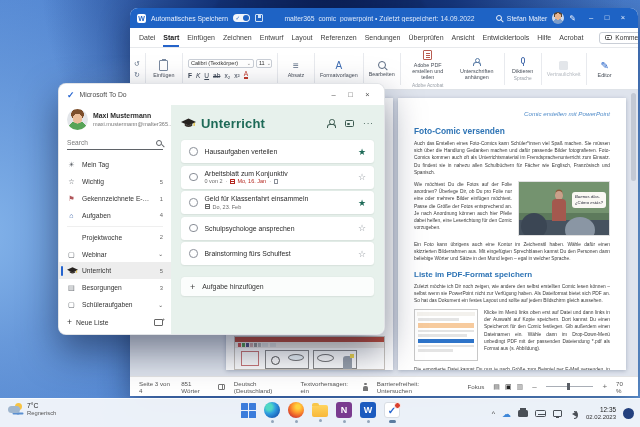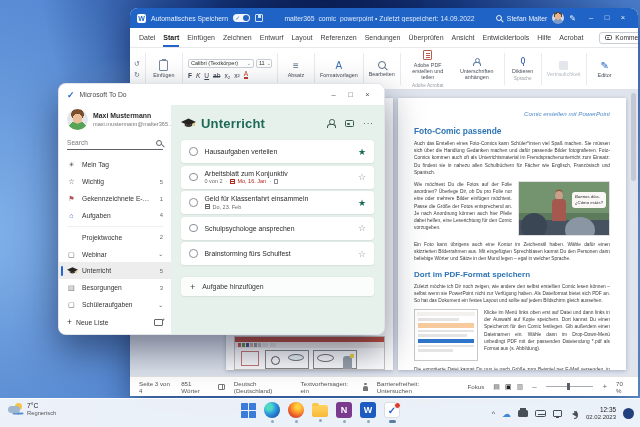--- a/index.html
+++ b/index.html
@@ -372,34 +372,34 @@
             <div class="panel p2">
                 <span class="tbub"></span>
                 <span class="pfig"></span>
               </div>
           </div>
         </div>
       </div>
 
       <div class="page page-right">
         <div class="doc-note">Comic erstellen mit PowerPoint</div>
-        <div class="doc-h">Foto-Comic passende</div>
+        <div class="doc-h">Foto-Comic versenden</div>
         <p class="doc-p">Auch das Erstellen eines Foto-Comics kann Schüler*innen viel Spaß machen. Sie müssen sich über die Handlung Gedanken machen und dafür passende Bilder fotografieren. Foto-Comics kommen auch oft als Unterrichtsmaterial im Fremdsprachenunterricht zum Einsatz. Du findest sie in nahezu allen Schulbüchern für Fächer wie Englisch, Französisch und Spanisch.</p>
         <div class="doc-row">
           <p class="doc-p">Wie möchtest Du die Fotos auf der Folie anordnen? Überlege Dir, ob Du pro Folie nur eine oder mehrere Bilder einfügen möchtest. Passe die Größe der Fotos entsprechend an. Je nach Anordnung können auch hier Pfeile dabei helfen, eine Leserichtung für den Comic vorzugeben.</p>
           <div class="photo">
             <span class="st1"></span>
               <span class="st2"></span>
             <span class="thead"></span>
               <span class="tbody"></span>
             <span class="sbubble">Buenos días. ¿Cómo estás?</span>
           </div>
         </div>
         <p class="doc-p">Ein Foto kann übrigens auch eine Kontur im Zeichenstil haben. Wähle dafür einen skizzierten Bilderrahmen aus. Mit eingefügten Sprechblasen kannst Du den Personen dann beliebige Wörter und Sätze in den Mund legen – egal in welcher Sprache.</p>
-        <div class="doc-h" style="font-size:8px;margin-top:7px;">Dort im PDF-Format speichern</div>
+        <div class="doc-h" style="font-size:8px;margin-top:7px;">Liste im PDF-Format speichern</div>
         <p class="doc-p">Zuletzt möchte ich Dir noch zeigen, wie andere den selbst erstellten Comic lesen können – selbst wenn sie PowerPoint nicht zur Verfügung haben. Als Dateiformat bietet sich PDF an. So hat das Dokument ein festes Layout und sollte auf jedem Bildschirm gleich aussehen.</p>
         <div class="doc-row">
           <div class="dialog">
             <div class="dt"></div>
             <div class="bar" style="width:70%;"></div>
             <div class="orange"></div>
             <div class="bar"></div>
             <div class="bar" style="width:85%;"></div>
             <div class="blue"></div>
             <div class="bar"></div>

